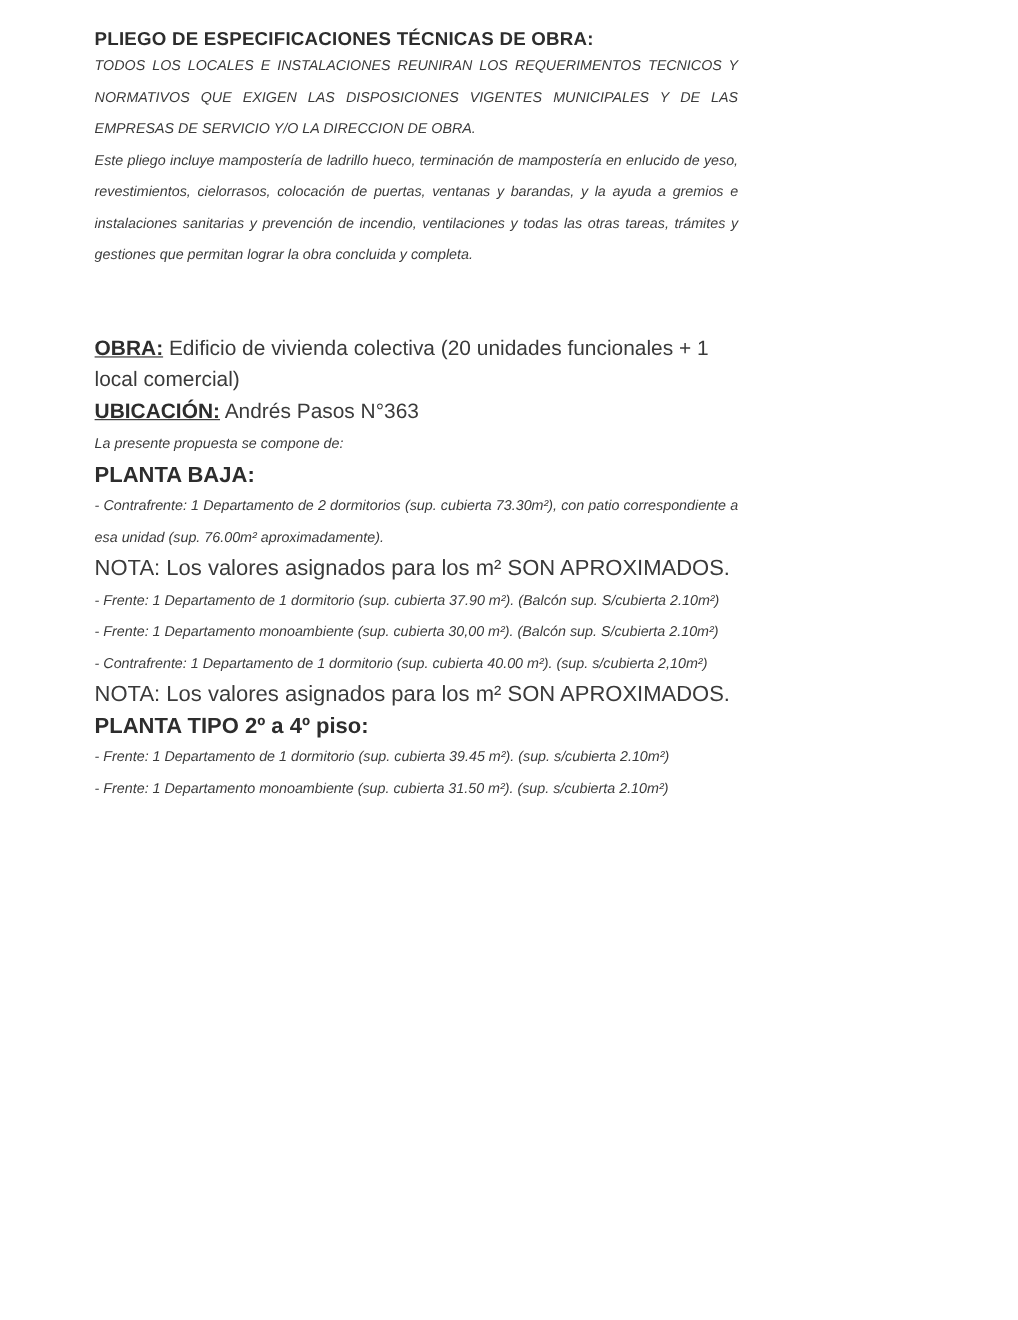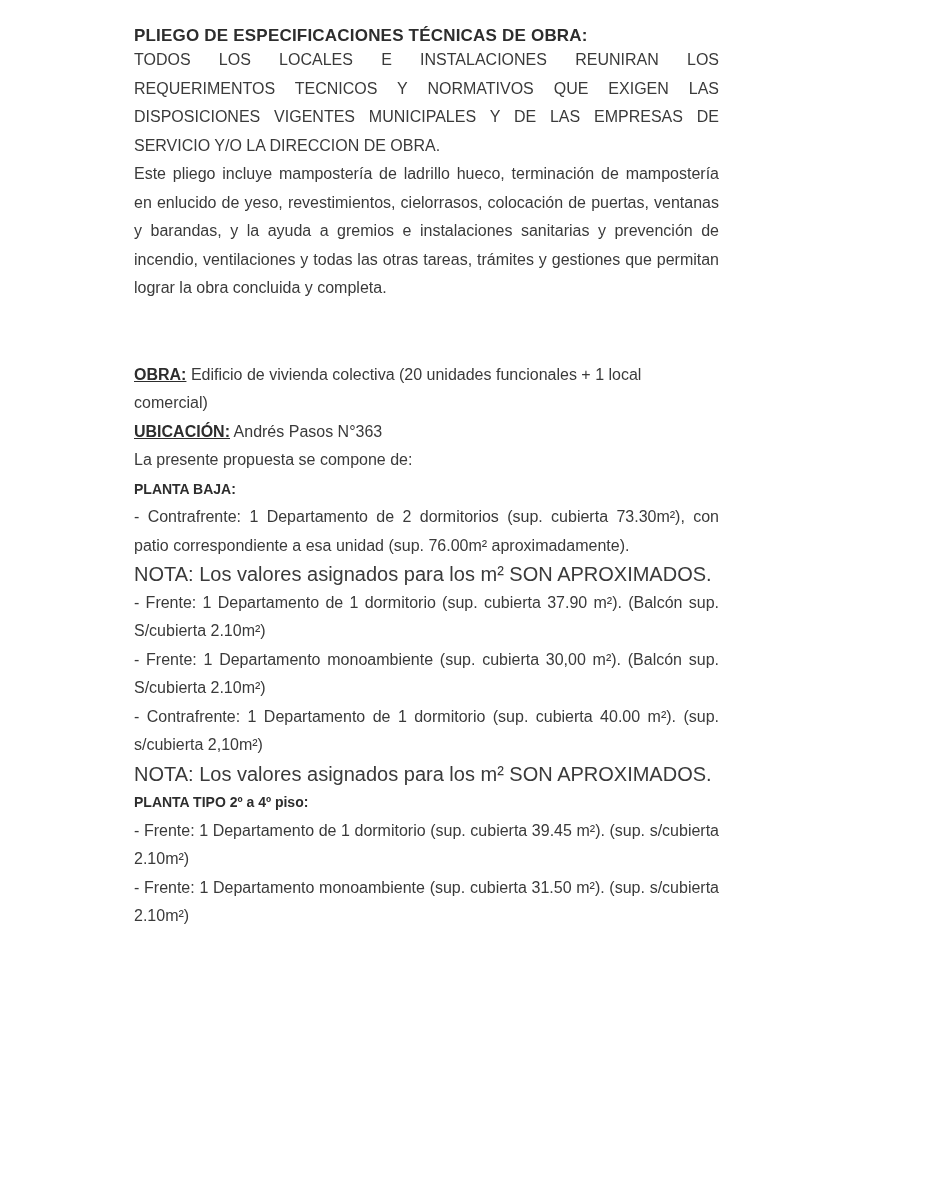--- a/index.html
+++ b/index.html
@@ -9,50 +9,50 @@
     background: #ffffff;
     font-family: "Liberation Sans", "DejaVu Sans", sans-serif;
     color: #3a3a3a;
     overflow: hidden;
   }
   .page {
     box-sizing: border-box;
     width: 755px;
     height: 1200px;
     padding: 26px 84px 0 86px;
-    margin-left: 48px;
   }
   .doc-title {
     font-size: 17px;
     font-weight: bold;
     color: #2d2d2d;
     letter-spacing: 0.2px;
     margin: 0;
   }
   p.body-text {
-    font-size: 16px;
+    font-size: 13px;
     line-height: 28.5px;
     text-align: justify;
     margin: 0;
+    font-style: italic;
   }
   .gap-1 { margin-top: 28px; }   
   .gap-2 { margin-top: 60px; }   
   .info-block { margin-top: 58px; }
   .info-line {
-    font-size: 16px;
+    font-size: 19px;
     line-height: 28.5px;
     margin: 0;
   }
   .info-label {
     font-weight: bold;
     text-decoration: underline;
     color: #2d2d2d;
   }
   .section-heading {
-    font-size: 14px;
+    font-size: 20px;
     font-weight: bold;
     color: #2d2d2d;
     line-height: 28.5px;
     margin: 0;
   }
   .section-items p { margin: 0; }
   .note-line {
     font-size: 20px;
     line-height: 28.5px;
     margin: 0;

